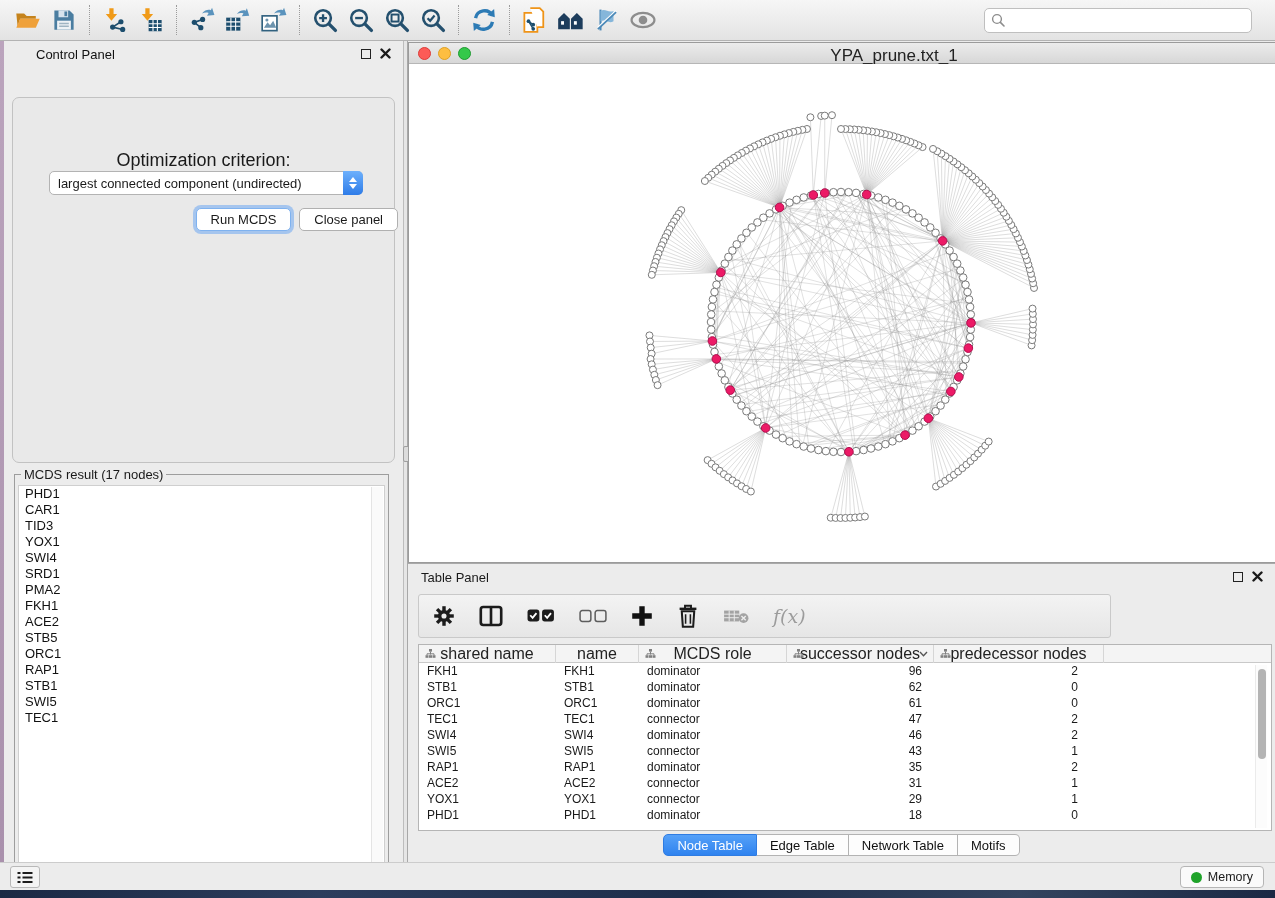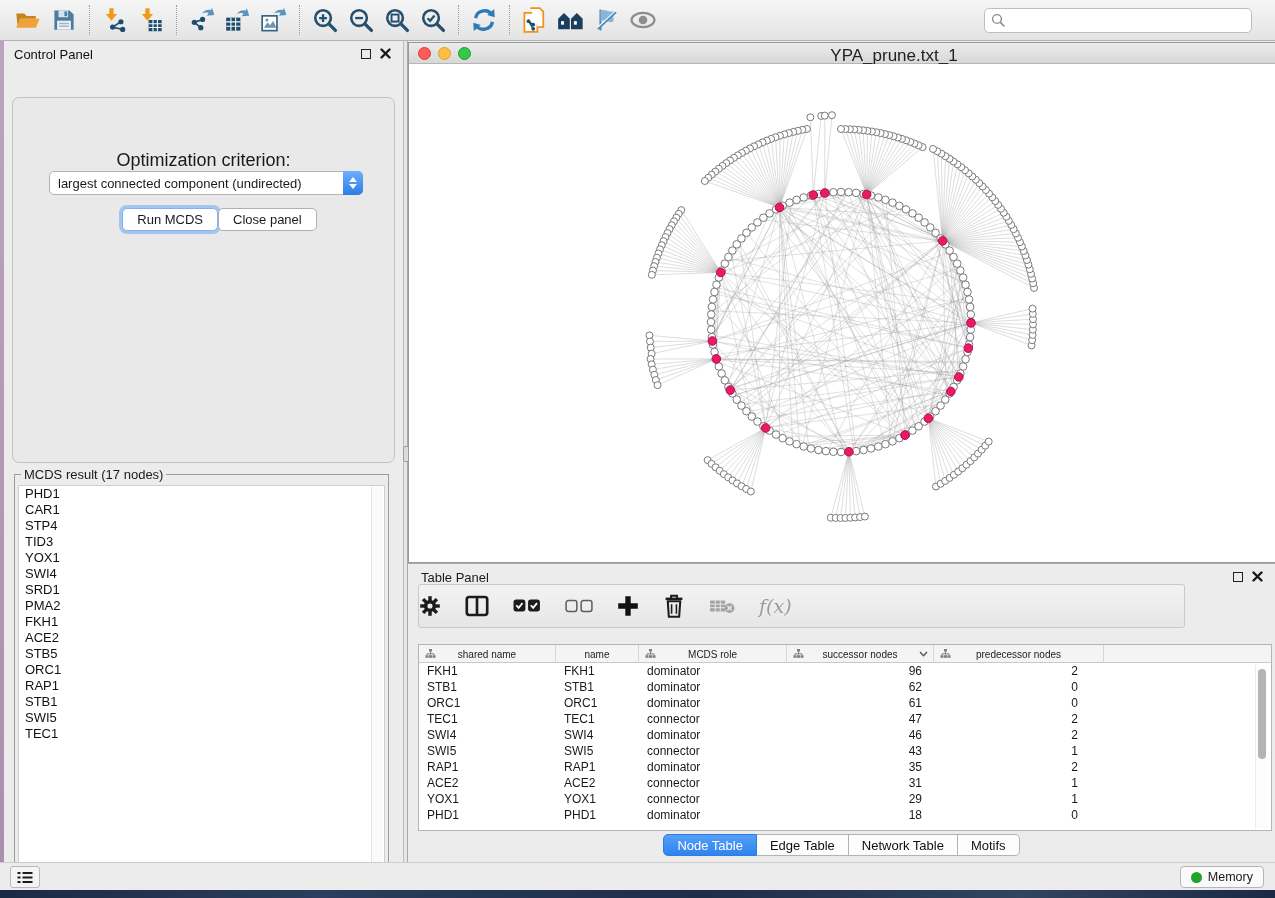--- a/index.html
+++ b/index.html
@@ -19,21 +19,21 @@
   .search-glass { position:absolute; left:7px; top:5px; }
 
   
   .left-strip { position:absolute; left:0; top:41px; width:4px; height:821px;
     background:linear-gradient(#bba4bd,#a990ac); }
   .desktop-bottom { position:absolute; left:0; top:890px; width:1275px; height:8px;
     background:linear-gradient(90deg,#1b2944,#2c3d5d 25%,#1d2d4a 55%,#33445f 80%,#1b2944); }
 
   
   .control-panel { position:absolute; left:4px; top:41px; width:399px; height:821px; background:#ececec; }
-  .cp-titlebar { position:absolute; left:0; top:0; width:100%; height:27px; display:flex; align-items:center; }
+  .cp-titlebar { position:absolute; left:0; top:0; width:100%; height:27px; display:flex; align-items:center;padding-left:22px; }
   .cp-title { margin-left:10px; font-size:13px; color:#111; }
   .win-btns { position:absolute; right:12px; top:7px; display:flex; gap:9px; align-items:center; }
   .float-box { width:10px; height:10px; border:1.6px solid #222; background:transparent; }
   .tabs-row { position:absolute; left:0; top:33px; width:100%; display:flex; justify-content:center; }
   .seg { display:flex; }
   .seg .tab { height:22px; padding:0 13px; display:flex; align-items:center; background:#fdfdfd;
     border:1px solid #b3b3b3; border-left:none; font-size:13px; color:#111; }
   .seg .tab:first-child { border-left:1px solid #b3b3b3; border-radius:5px 0 0 5px; }
   .seg .tab:last-child { border-radius:0 5px 5px 0; }
   .seg .tab.active { background:linear-gradient(#55a1f8,#2f83ef); border-color:#2f7ce2; color:#fff; }
@@ -41,21 +41,21 @@
   .cp-box { position:absolute; left:8px; top:56px; width:383px; height:366px;
     background:#e9e9e9; border:1px solid #c2c2c2; border-radius:7px; }
   .opt-label { position:absolute; left:0; top:52px; width:100%; text-align:center; font-size:18px; }
   .opt-select { position:absolute; left:36px; top:73px; width:314px; height:24px; background:#fff;
     border:1px solid #b3b3b3; border-radius:5px; display:flex; align-items:center;gap:36px; }
   .opt-select .sel-text { flex:1; padding-left:8px; font-size:13px; white-space:nowrap; overflow:hidden; }
   .sel-stepper { width:20px; height:24px; margin-right:-1px; border-radius:0 5px 5px 0;
     background:linear-gradient(#6db0fc,#2e7ce8); display:flex; flex-direction:column; align-items:center; justify-content:center; gap:2px; }
   .sel-stepper .up { width:0;height:0;border-left:4px solid transparent;border-right:4px solid transparent;border-bottom:5px solid #fff; }
   .sel-stepper .dn { width:0;height:0;border-left:4px solid transparent;border-right:4px solid transparent;border-top:5px solid #fff; }
-  .btn-row { position:absolute; left:16px; top:110px; width:100%; display:flex; justify-content:center; gap:0; }
+  .btn-row { position:absolute; left:4px; top:110px; width:100%; display:flex; justify-content:flex-end; gap:8px; }
   .mac-btn { height:23px; padding:0 14px; background:#fff; border:1px solid #b0b0b0; border-radius:5px;
     font-size:13px; display:flex; align-items:center; }
   .mac-btn.focused { border:1px solid #7fb2ef; box-shadow:0 0 0 3px rgba(110,168,243,.55); }
 
   .mcds-fieldset { position:absolute; left:10px; top:426px; width:375px; height:413px;
     border:1px solid #9d9d9d; background:#ececec; padding:0; }
   .mcds-fieldset legend { font-size:13px; margin-left:6px; padding:0 3px; }
   .mcds-list { position:absolute; left:3px; top:3px; width:367px; height:394px; background:#fff;
     border:1px solid #cfcfcf; overflow:hidden; }
   .mcds-list .sct { position:absolute; right:1px; top:1px; width:12px; height:calc(100% - 2px);
@@ -79,29 +79,29 @@
   .tl.yellow { background:#fdbe41; border:1px solid #dfa023; }
   .tl.green { background:#34c84a; border:1px solid #1f9a31; }
   .net-title { position:absolute; left:56%; top:3px; transform:translateX(-50%); font-size:17px; color:#222; }
   .net-canvas { position:absolute; left:0; top:21px; width:865px; height:498px; background:#fff; }
 
   
   .table-panel { position:absolute; left:408px; top:563px; width:867px; height:299px;
     background:#ececec; border-top:1px solid #a9a9a9; }
   .tp-titlebar { position:absolute; left:0; top:0; width:100%; height:26px; }
   .tp-title { position:absolute; left:13px; top:6px; font-size:13px; }
-  .tp-toolbar { position:absolute; left:10px; top:20px; width:767px; height:44px;
+  .tp-toolbar { position:absolute; left:10px; top:30px; width:693px; height:44px;
     background:linear-gradient(#f3f3f3,#e6e6e6); border:1px solid #c9c9c9; border-radius:3px;
-    display:flex; align-items:center; gap:24px; }
+    display:flex; align-items:center; padding-left:14px; gap:24px; }
   .fx { font-family:"DejaVu Serif","Liberation Serif",serif; font-style:italic; font-size:19px; color:#9c9c9c; }
 
   .node-table { position:absolute; left:10px; top:80px; width:854px; height:187px;
     background:#fff; border:1px solid #b5b5b5; overflow:hidden; }
   .nt-header { display:flex; height:18px; background:#f4f4f4; border-bottom:1px solid #c9c9c9; }
-  .nt-hcell { position:relative; height:18px; border-right:1px solid #d6d6d6; font-size:10px; color:#222;
+  .nt-hcell { position:relative; height:18px; border-right:1px solid #d6d6d6; font-size:16px; color:#222;
     display:flex; align-items:center; justify-content:center; }
   .nt-hcell .hicon { position:absolute; left:6px; top:4px; }
   .nt-hcell .hchev { position:absolute; right:5px; top:6px; }
   .nt-row { display:flex; height:16px; }
   .nt-cell { height:16px; line-height:16px; font-size:12px; white-space:nowrap; overflow:hidden; }
   .vscroll { position:absolute; right:4px; top:20px; width:12px; height:163px; background:#fcfcfc;
     border-left:1px solid #ebebeb; }
   .vscroll .thumb { position:absolute; left:2px; top:4px; width:8px; height:90px; background:#b4b4b4; border-radius:4px; }
 
   .tp-tabs { position:absolute; left:0; top:270px; width:100%; display:flex; justify-content:center; }
@@ -286,21 +286,20 @@
         <div class="mac-btn">Close panel</div>
       </div>
     </div>
 
     <fieldset class="mcds-fieldset">
       <legend>MCDS result (17 nodes)</legend>
       <div class="mcds-list">
         <div>
             <div class="mcds-item">PHD1</div>
             <div class="mcds-item">CAR1</div>
-            <div class="mcds-item">STP4</div>
             <div class="mcds-item">TID3</div>
             <div class="mcds-item">YOX1</div>
             <div class="mcds-item">SWI4</div>
             <div class="mcds-item">SRD1</div>
             <div class="mcds-item">PMA2</div>
             <div class="mcds-item">FKH1</div>
             <div class="mcds-item">ACE2</div>
             <div class="mcds-item">STB5</div>
             <div class="mcds-item">ORC1</div>
             <div class="mcds-item">RAP1</div>

